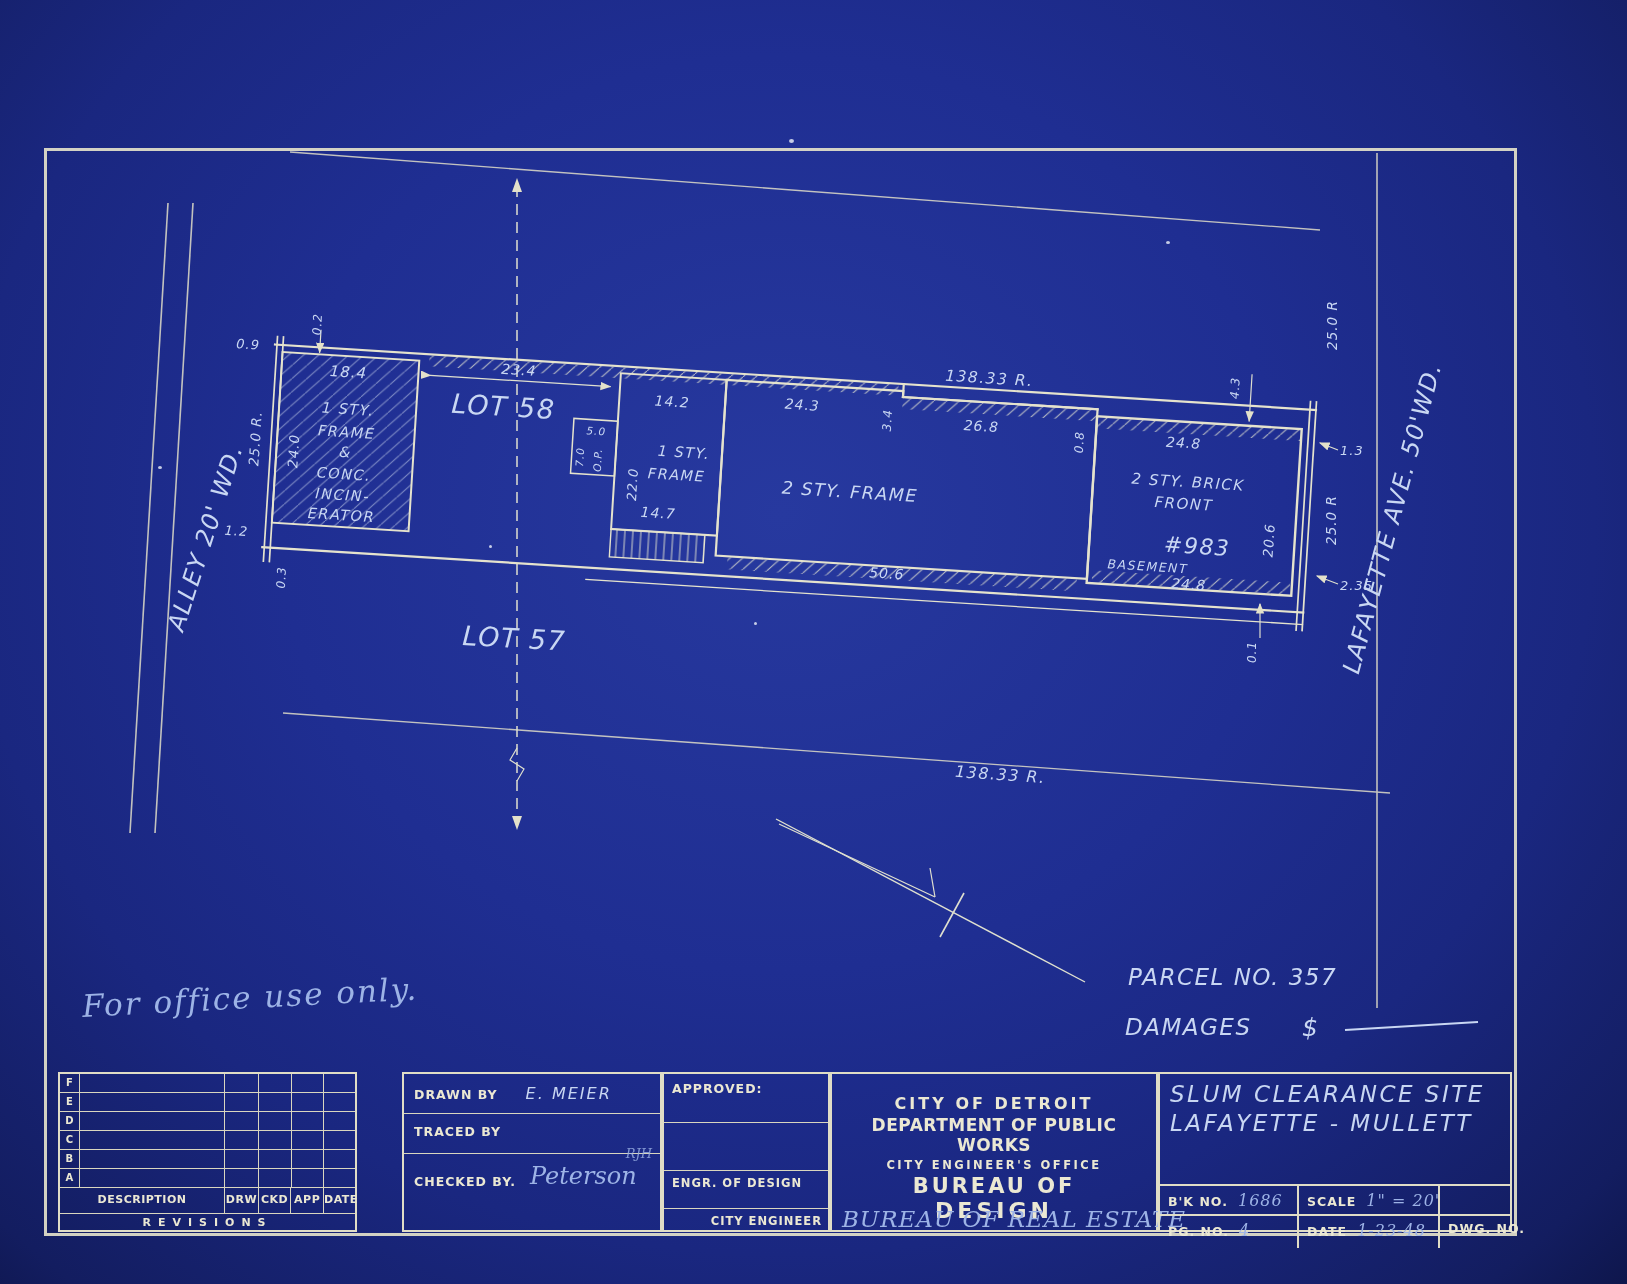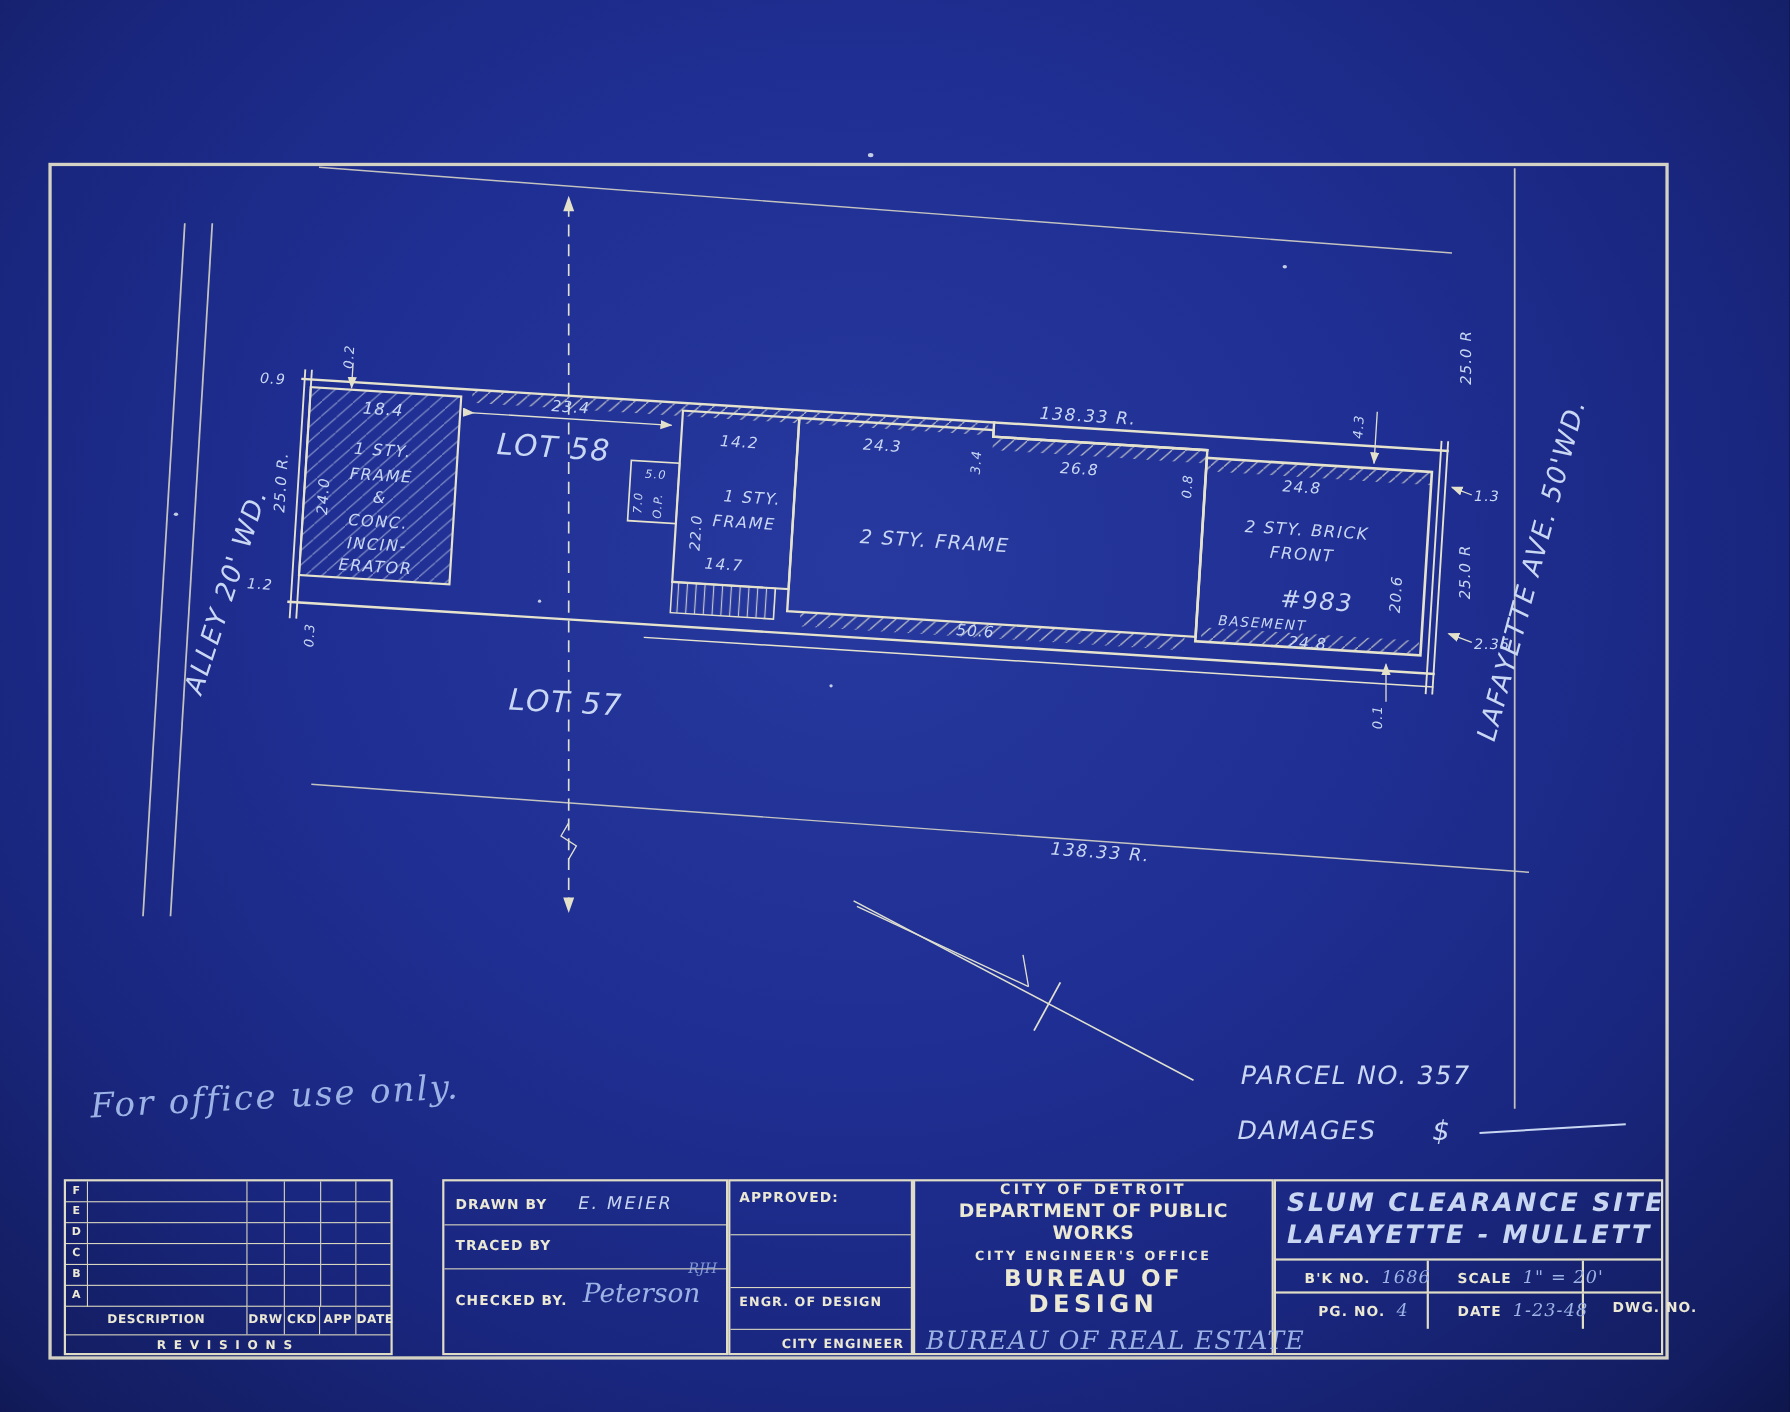--- a/index.html
+++ b/index.html
@@ -26,25 +26,25 @@
   .rh{box-sizing:border-box;border-right:1.5px solid #d9d6bf;font-size:11px;font-weight:bold;
       text-align:center;line-height:24px;letter-spacing:.5px;}
   .rev-foot{height:19px;text-align:center;font-size:11px;font-weight:bold;letter-spacing:7px;line-height:18px;}
   .sig{left:402px;top:1072px;width:260px;height:160px;}
   .sig-row{box-sizing:border-box;height:40px;border-bottom:1.5px solid #d9d6bf;padding:10px 0 0 10px;font-size:12.5px;}
   .sig-row:last-child{border-bottom:none;}
   .sig .val{font-size:16px;margin-left:24px;letter-spacing:2px;}
   .app{left:662px;top:1072px;width:168px;height:160px;font-size:12px;}
   .org{left:830px;top:1072px;width:328px;height:160px;text-align:center;}
   .proj{left:1158px;top:1072px;width:354px;height:160px;}
-  .proj-title{height:72px;box-sizing:border-box;border-bottom:2px solid #e0ddc6;padding:6px 4px 0 10px;font-weight:bold;}
+  .proj-title{height:112px;box-sizing:border-box;border-bottom:2px solid #e0ddc6;padding:6px 4px 0 10px;}
   .proj-title div{font-size:23px;line-height:29px;letter-spacing:2.5px;white-space:nowrap;}
   .proj-grid{display:flex;flex-wrap:wrap;}
   .pc{box-sizing:border-box;border-right:2px solid #e0ddc6;border-bottom:2px solid #e0ddc6;
-      padding:5px 4px 0 26px;font-size:12.5px;white-space:nowrap;overflow:visible;text-align:center;}
+      padding:5px 4px 0 8px;font-size:12.5px;white-space:nowrap;overflow:visible;}
   .pc .v{font-size:16px;margin-left:6px;letter-spacing:1px;}
   .hline{position:absolute;left:0;width:100%;height:0;border-top:1.5px solid #d9d6bf;}
   .speck{position:absolute;border-radius:50%;background:#e3e8f5;opacity:.85;}
 </style>
 </head>
 <body>
 
 <div id="sheet">
   <div class="border-frame"></div>
 
@@ -266,21 +266,21 @@
   <div class="tb-box app" style="position:absolute">
     <span class="stamp" style="position:absolute;left:8px;top:7px;font-size:12.5px">APPROVED:</span>
     <div class="hline" style="top:48px"></div>
     <div class="hline" style="top:96px"></div>
     <span class="stamp" style="position:absolute;left:8px;top:102px;font-size:11.5px">ENGR. OF DESIGN</span>
     <div class="hline" style="top:134px"></div>
     <span class="stamp" style="position:absolute;right:6px;top:140px;font-size:11.5px">CITY ENGINEER</span>
   </div>
 
   <div class="tb-box org">
-    <div class="stamp" style="margin-top:0;font-size:13px;letter-spacing:3px">CITY OF DETROIT</div>
+    <div class="stamp" style="margin-top:20px;font-size:16px;letter-spacing:3px">CITY OF DETROIT</div>
     <div class="stamp" style="font-size:17px;letter-spacing:.5px;margin-top:2px">DEPARTMENT OF PUBLIC WORKS</div>
     <div class="stamp" style="font-size:11.5px;letter-spacing:2.5px;margin-top:3px">CITY ENGINEER'S OFFICE</div>
     <div class="stamp" style="font-size:21px;letter-spacing:3px;margin-top:2px">BUREAU OF</div>
     <div class="stamp" style="font-size:22px;letter-spacing:4px">DESIGN</div>
     <div class="script" style="position:absolute;left:2px;bottom:-2px;width:360px;font-size:23px;
          letter-spacing:1px;white-space:nowrap;">BUREAU OF REAL ESTATE</div>
   </div>
 
   <div class="tb-box proj">
     <div class="proj-title hand">

